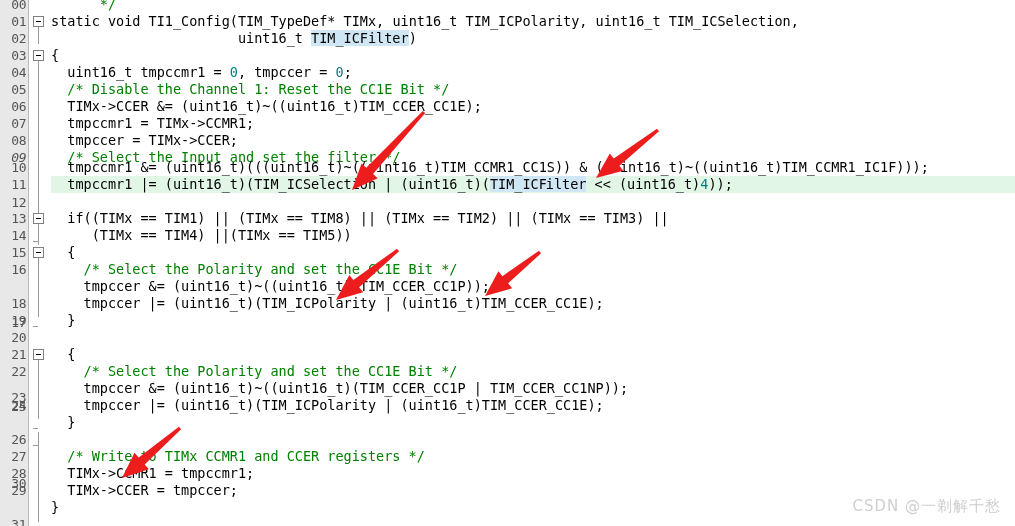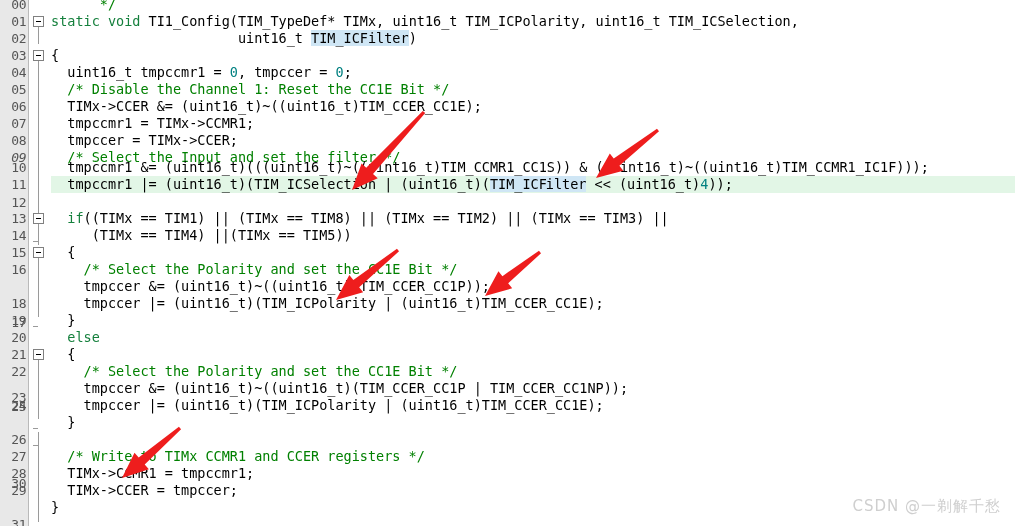--- a/index.html
+++ b/index.html
@@ -41,21 +41,21 @@
   .line{
     position:absolute;left:0;width:1015px;height:17px;line-height:17px;
     white-space:pre;
     font-size:13.5px;
     font-family:"DejaVu Sans Mono","Liberation Mono",monospace;
     color:#000000;
   }
   .line .txt{display:inline-block;padding-left:51px;}
   .hl-line{background:#e2f6e6;}
 
-  .kw{color:#15803d;}
+  .kw{color:#000000;}
   .cmt{color:#008000;}
   .num{color:#008080;}
   .sel{background:#cfe6f5;}
   .caret{
     display:inline-block;width:0;border-left:1px solid #000;
     height:13px;vertical-align:-2px;margin:0 -1px;
   }
 
   
   .fold{
@@ -107,21 +107,20 @@
       <div class="line" style="top: 159px;"><span class="txt"><span>  tmpccmr1 &amp;= (uint16_t)(((uint16_t)~((uint16_t)TIM_CCMR1_CC1S)) &amp; ((uint16_t)~((uint16_t)TIM_CCMR1_IC1F)));</span></span></div>
       <div class="line hl-line" style="top: 176px;"><span class="txt"><span>  tmpccmr1 |= (uint16_t)(TIM_ICSelection | (uint16_t)(</span><span class="sel">TIM_ICF</span><span class="caret"></span><span class="sel">ilter</span><span> &lt;&lt; (uint16_t)</span><span class="num">4</span><span>));</span></span></div>
       <div class="line" style="top: 193px;"><span class="txt"><span></span></span></div>
       <div class="line" style="top: 210px;"><span class="txt"><span class="kw">  if</span><span>((TIMx == TIM1) || (TIMx == TIM8) || (TIMx == TIM2) || (TIMx == TIM3) ||</span></span></div>
       <div class="line" style="top: 227px;"><span class="txt"><span>     (TIMx == TIM4) ||(TIMx == TIM5))</span></span></div>
       <div class="line" style="top: 244px;"><span class="txt"><span>  {</span></span></div>
       <div class="line" style="top: 261px;"><span class="txt"><span class="cmt">    /* Select the Polarity and set the CC1E Bit */</span></span></div>
       <div class="line" style="top: 278px;"><span class="txt"><span>    tmpccer &amp;= (uint16_t)~((uint16_t)(TIM_CCER_CC1P));</span></span></div>
       <div class="line" style="top: 295px;"><span class="txt"><span>    tmpccer |= (uint16_t)(TIM_ICPolarity | (uint16_t)TIM_CCER_CC1E);</span></span></div>
       <div class="line" style="top: 312px;"><span class="txt"><span>  }</span></span></div>
-      <div class="line" style="top: 329px;"><span class="txt"><span class="kw">  else</span></span></div>
       <div class="line" style="top: 346px;"><span class="txt"><span>  {</span></span></div>
       <div class="line" style="top: 363px;"><span class="txt"><span class="cmt">    /* Select the Polarity and set the CC1E Bit */</span></span></div>
       <div class="line" style="top: 380px;"><span class="txt"><span>    tmpccer &amp;= (uint16_t)~((uint16_t)(TIM_CCER_CC1P | TIM_CCER_CC1NP));</span></span></div>
       <div class="line" style="top: 397px;"><span class="txt"><span>    tmpccer |= (uint16_t)(TIM_ICPolarity | (uint16_t)TIM_CCER_CC1E);</span></span></div>
       <div class="line" style="top: 414px;"><span class="txt"><span>  }</span></span></div>
       <div class="line" style="top: 431px;"><span class="txt"><span></span></span></div>
       <div class="line" style="top: 448px;"><span class="txt"><span class="cmt">  /* Write to TIMx CCMR1 and CCER registers */</span></span></div>
       <div class="line" style="top: 465px;"><span class="txt"><span>  TIMx-&gt;CCMR1 = tmpccmr1;</span></span></div>
       <div class="line" style="top: 482px;"><span class="txt"><span>  TIMx-&gt;CCER = tmpccer;</span></span></div>
       <div class="line" style="top: 499px;"><span class="txt"><span>}</span></span></div>

